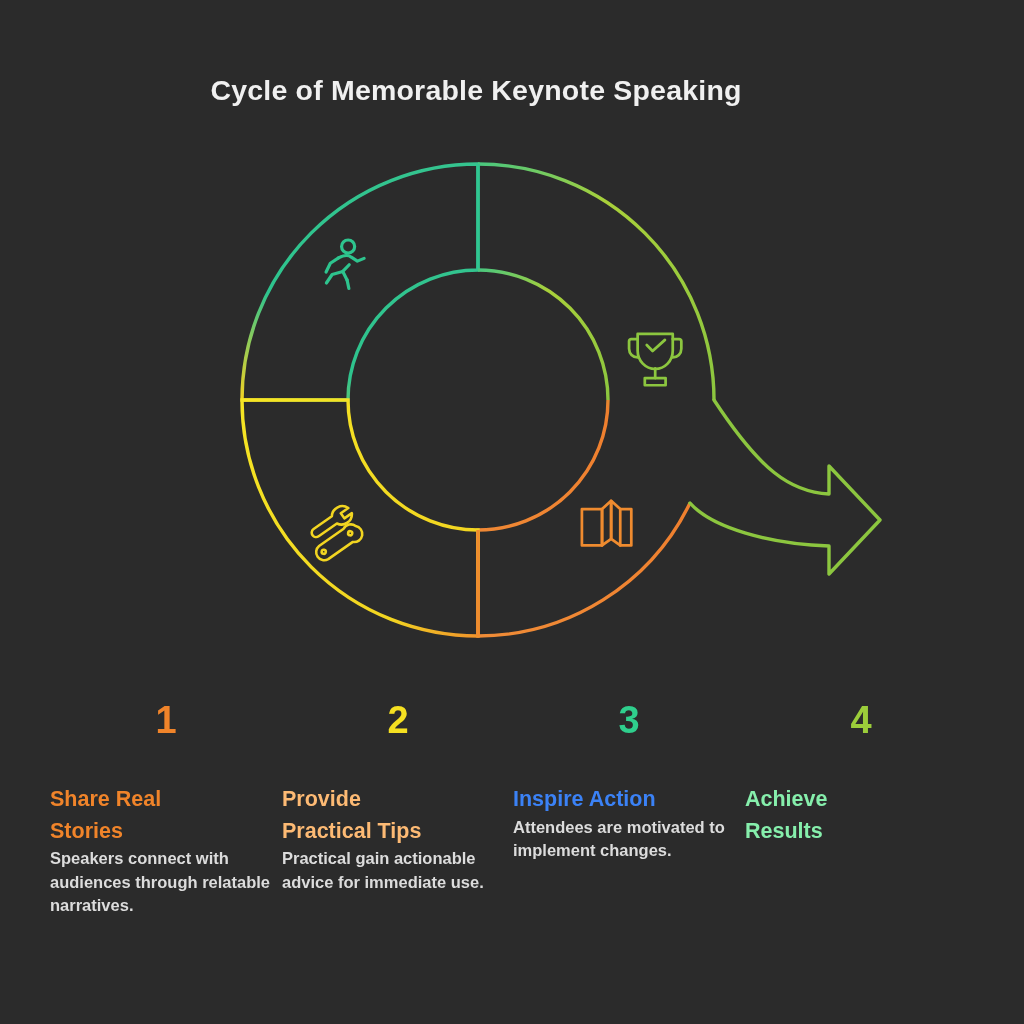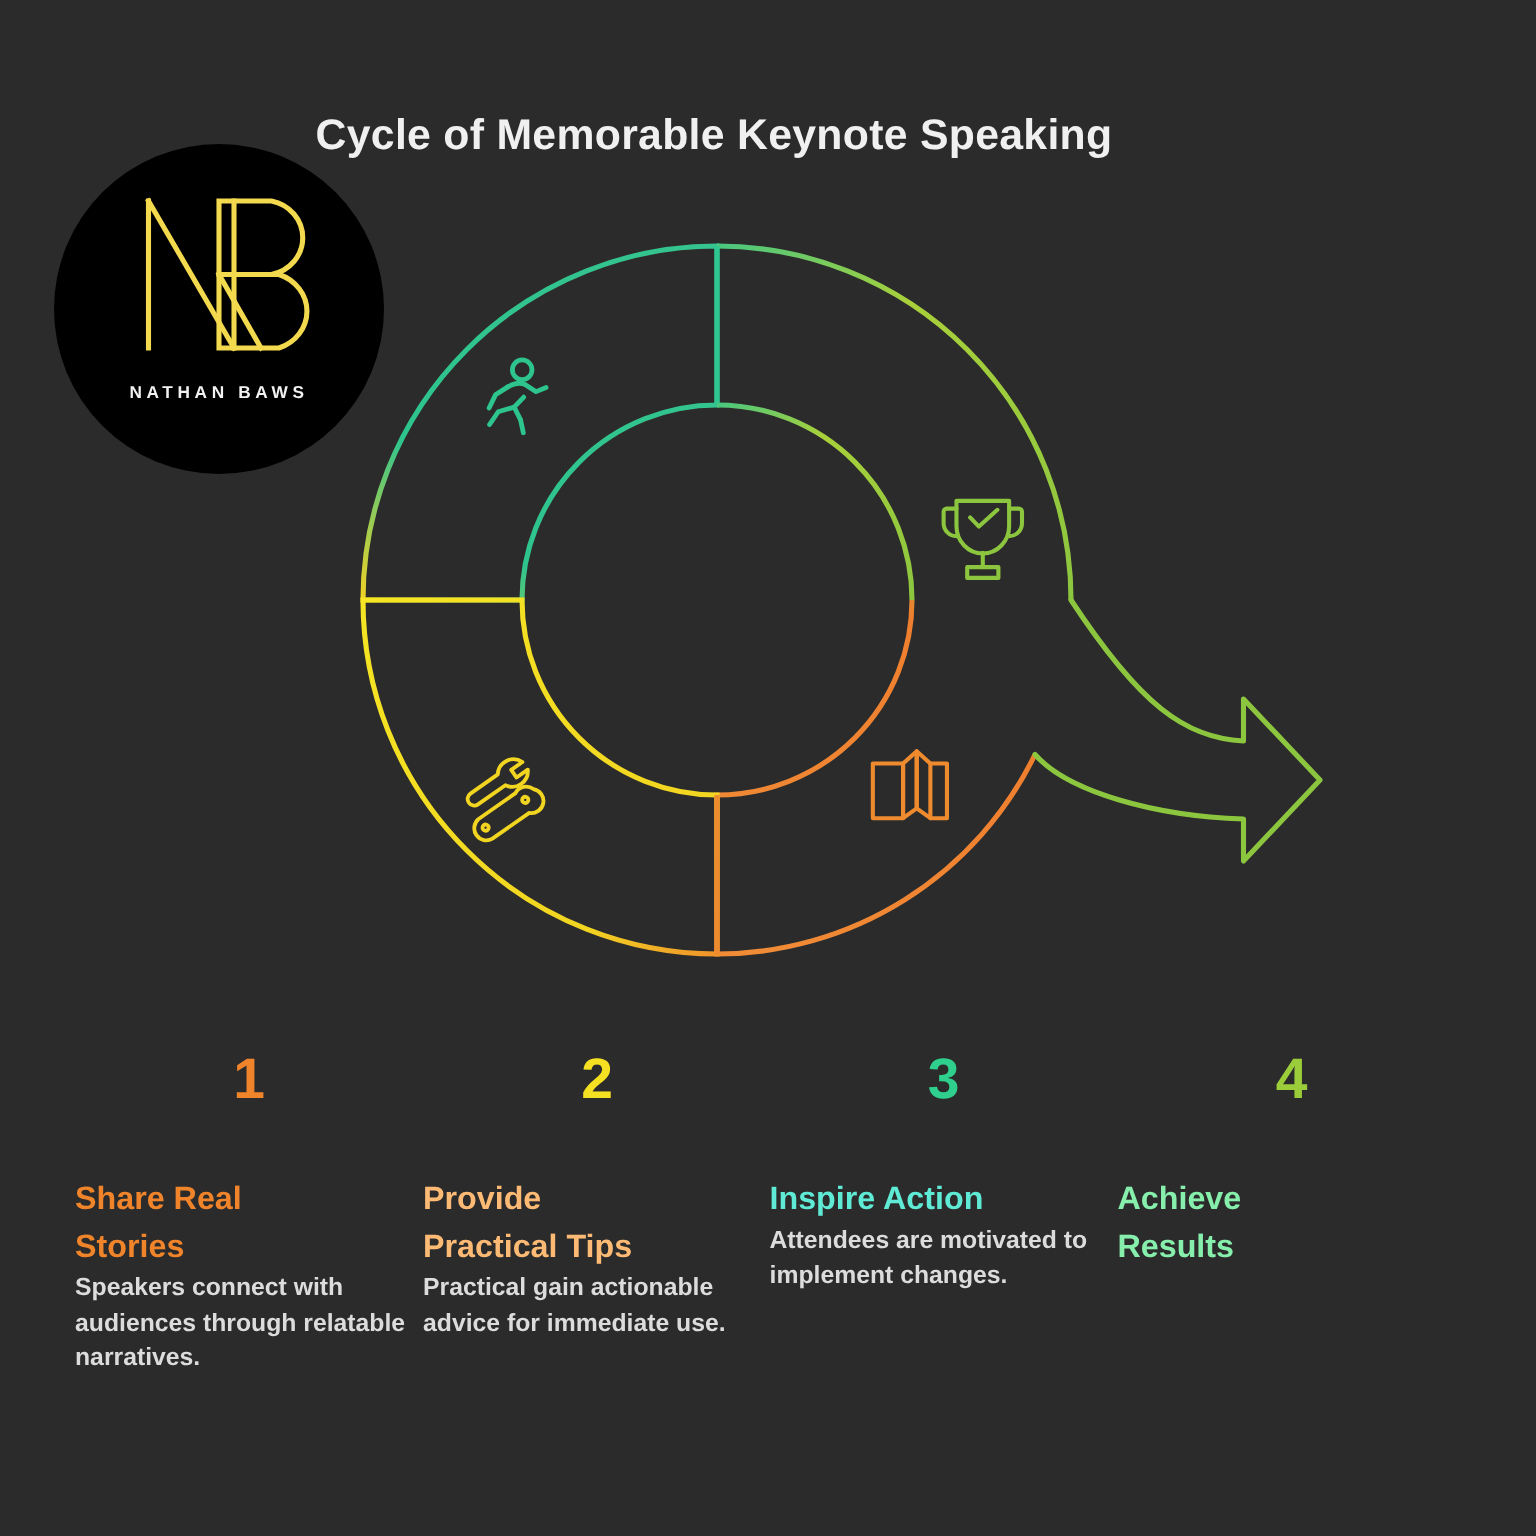--- a/index.html
+++ b/index.html
@@ -64,36 +64,20 @@
     font-size:16.5px; font-weight:bold; line-height:1.42;
   }
 </style>
 </head>
 <body>
 
 <div id="canvas">
 
   <div class="title">Cycle of Memorable Keynote Speaking</div>
 
-  <div class="logo-badge">
-    <svg class="logo-mark" viewBox="0 0 220 120">
-      <g fill="none" stroke="#f2d94e" stroke-width="3.4" stroke-linecap="square" stroke-linejoin="miter">
-
-        <path d="M63 12 L63 110"></path>
-        <path d="M63 12 L120 110"></path>
-        <path d="M120 12 L120 110"></path>
-
-        <path d="M110 12 L145 12 A26 25 0 0 1 145 61 L110 61 Z"></path>
-        <path d="M110 61 L150 61 A28 26 0 0 1 150 110 L110 110 Z"></path>
-
-        <path d="M110 61 L138 110"></path>
-      </g>
-    </svg>
-    <div class="logo-name">NATHAN BAWS</div>
-  </div>
 
   <svg class="diagram" viewBox="0 0 1024 690">
     <defs>
 
       <linearGradient id="gTL" x1="0" y1="1" x2="1" y2="0">
         <stop offset="0%" stop-color="#f0d225"></stop>
         <stop offset="28%" stop-color="#2ec48e"></stop>
         <stop offset="100%" stop-color="#35c48f"></stop>
       </linearGradient>
       <linearGradient id="gTR" x1="0" y1="0" x2="1" y2="1">
@@ -199,21 +183,21 @@
 
     <div class="col" style="left:282px;">
       <div class="col-num" style="color:#f5e021">2</div>
       <div class="col-head" style="color:#fdba74">Provide
 Practical Tips</div>
       <div class="col-body">Practical gain actionable advice for immediate use.</div>
     </div>
 
     <div class="col" style="left:513px;">
       <div class="col-num" style="color:#2fcf8d">3</div>
-      <div class="col-head" style="color:#5eead4">Inspire Action</div>
+      <div class="col-head" style="color:#3b82f6">Inspire Action</div>
       <div class="col-body">Attendees are motivated to implement changes.</div>
     </div>
 
     <div class="col" style="left:745px;">
       <div class="col-num" style="color:#9bcd3a">4</div>
       <div class="col-head" style="color:#86efac">Achieve
 Results</div>
     </div>
 
   </div>

